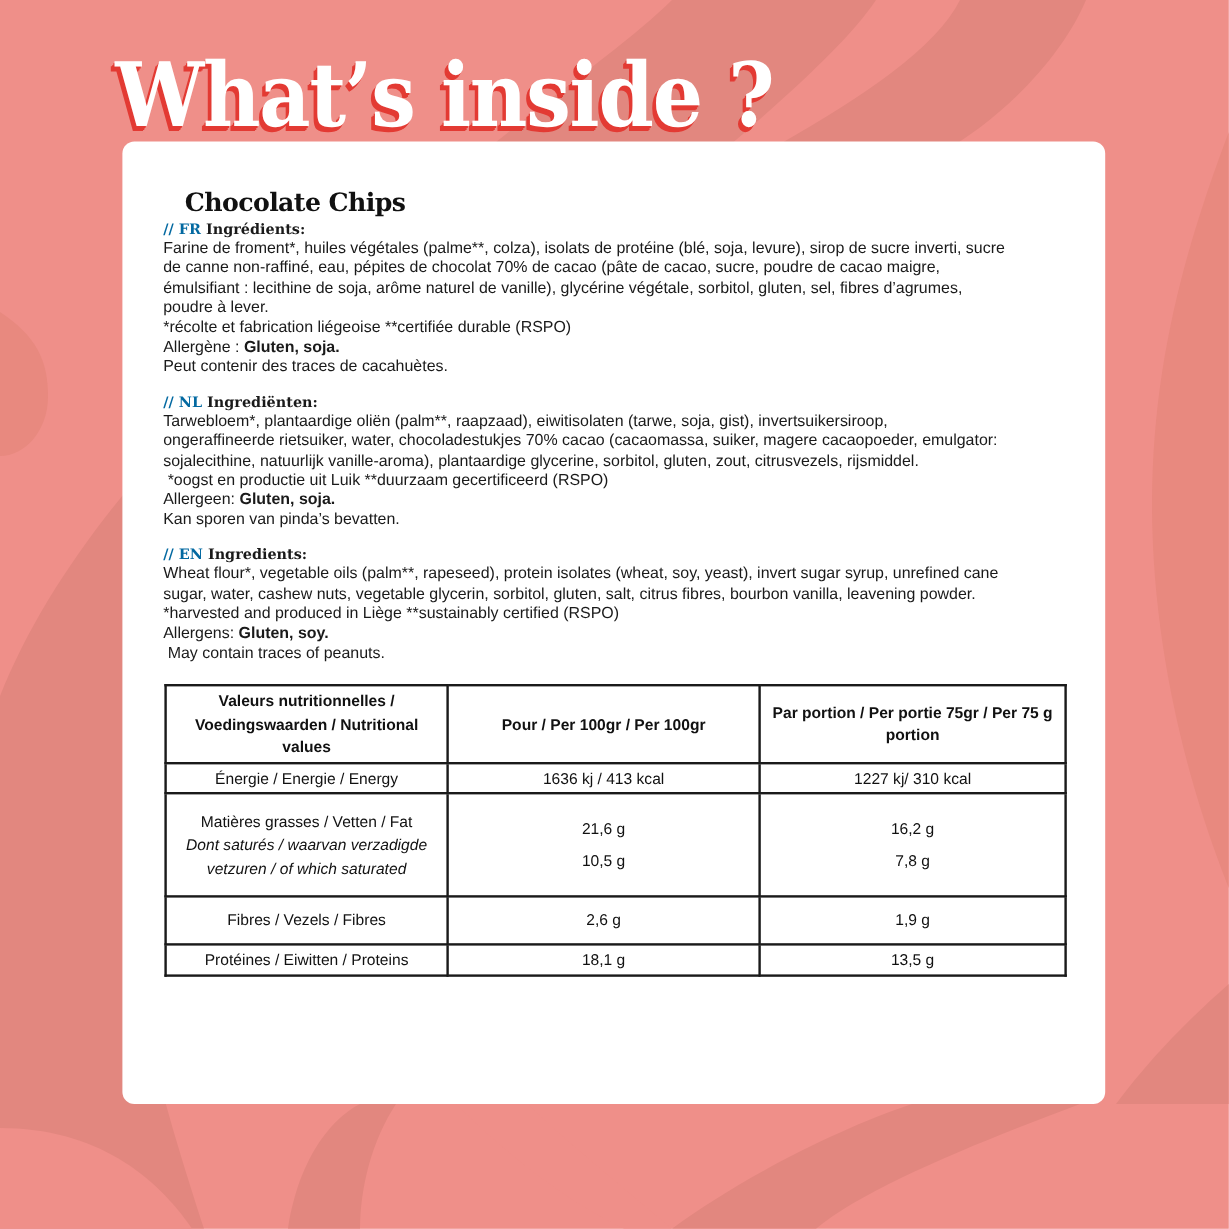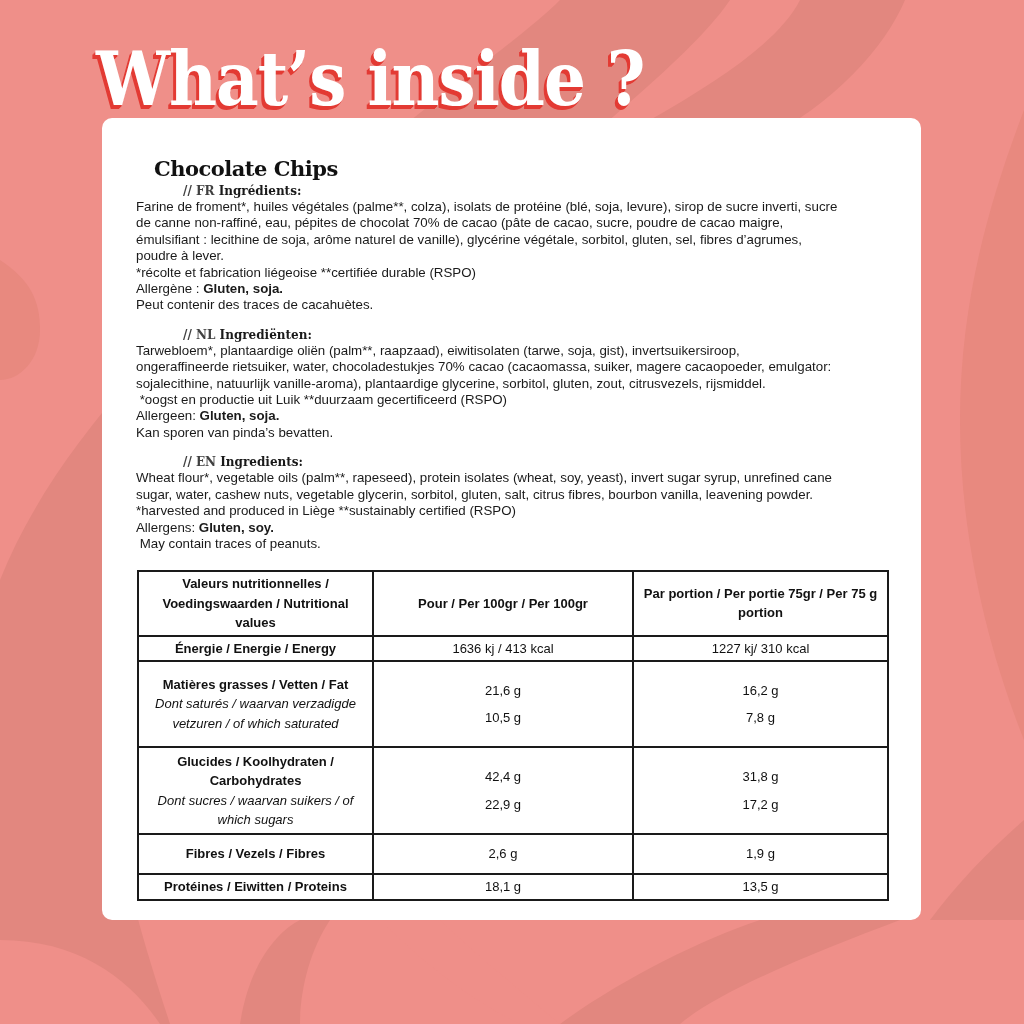--- a/index.html
+++ b/index.html
@@ -26,36 +26,36 @@
     font-family: "DejaVu Serif", serif; font-weight: bold;
     font-size: 21px; color: #111; letter-spacing: -0.5px;
   }
   .ingredients {
     position: absolute; left: 34px; top: 66px; width: 760px;
     font-family: "Liberation Sans", sans-serif;
     font-size: 13.3px; line-height: 16.4px; color: #1a1a1a;
   }
   .section { margin-bottom: 14px; }
   .section-head { font-family: "DejaVu Serif", serif; font-weight: bold; font-size: 12px; line-height: 15px; }
-  .lang-tag { color: #404040; margin-left: 47px; }
+  .lang-tag { color: #0369a1; }
   .line { white-space: nowrap; }
   .bold { font-weight: bold; margin-top: 20px; }
   table.nutrition {
     position: absolute; left: 35px; top: 452px; width: 752px;
     border-collapse: collapse;
     font-family: "Liberation Sans", sans-serif; font-size: 13px; color: #111; padding-left: 37px;
   }
   table.nutrition td, table.nutrition th {
     border: 2px solid #1a1a1a; text-align: center; vertical-align: middle;
     padding: 2px 6px; line-height: 19.5px;
   }
   table.nutrition th { font-weight: bold; }
   .col1 { width: 221px; }
   .col2 { width: 246px; }
-  .row-label { font-weight: bold; margin-top: 12px; }
+  .row-label { font-weight: normal; margin-top: 12px; }
   .sub-label { font-style: italic; font-weight: normal; display: block; }
   .val { display: block; }
   .val + .val { margin-top: 8px; }
 </style>
 </head>
 <body>
 
 <svg class="bg-swoosh" width="1024" height="1024" viewBox="0 0 1024 1024">
   <path d="M730 0 C690 60 560 160 430 270 C300 380 160 520 120 700 C100 800 130 900 170 1024 L0 1024 L0 580 C60 430 200 300 340 180 C430 100 520 40 560 0 Z" fill="#e2877f"></path>
   <path d="M905 0 C880 60 800 140 700 160 L650 120 C720 80 780 40 800 0 Z" fill="#e2877f"></path>
@@ -140,34 +140,20 @@
       </td>
       <td>
         <span class="val">21,6 g</span>
         <span class="val">10,5 g</span>
       </td>
       <td>
         <span class="val">16,2 g</span>
         <span class="val">7,8 g</span>
       </td>
     </tr>
-    <tr style="height:87px">
-      <td>
-        <span class="row-label">Glucides / Koolhydraten / Carbohydrates</span>
-        <span class="sub-label">Dont sucres / waarvan suikers / of which sugars</span>
-      </td>
-      <td>
-        <span class="val">42,4 g</span>
-        <span class="val">22,9 g</span>
-      </td>
-      <td>
-        <span class="val">31,8 g</span>
-        <span class="val">17,2 g</span>
-      </td>
-    </tr>
     <tr style="height:40px">
       <td class="row-label">Fibres / Vezels / Fibres</td>
       <td>2,6 g</td>
       <td>1,9 g</td>
     </tr>
     <tr style="height:18px">
       <td class="row-label">Protéines / Eiwitten / Proteins</td>
       <td>18,1 g</td>
       <td>13,5 g</td>
     </tr>

